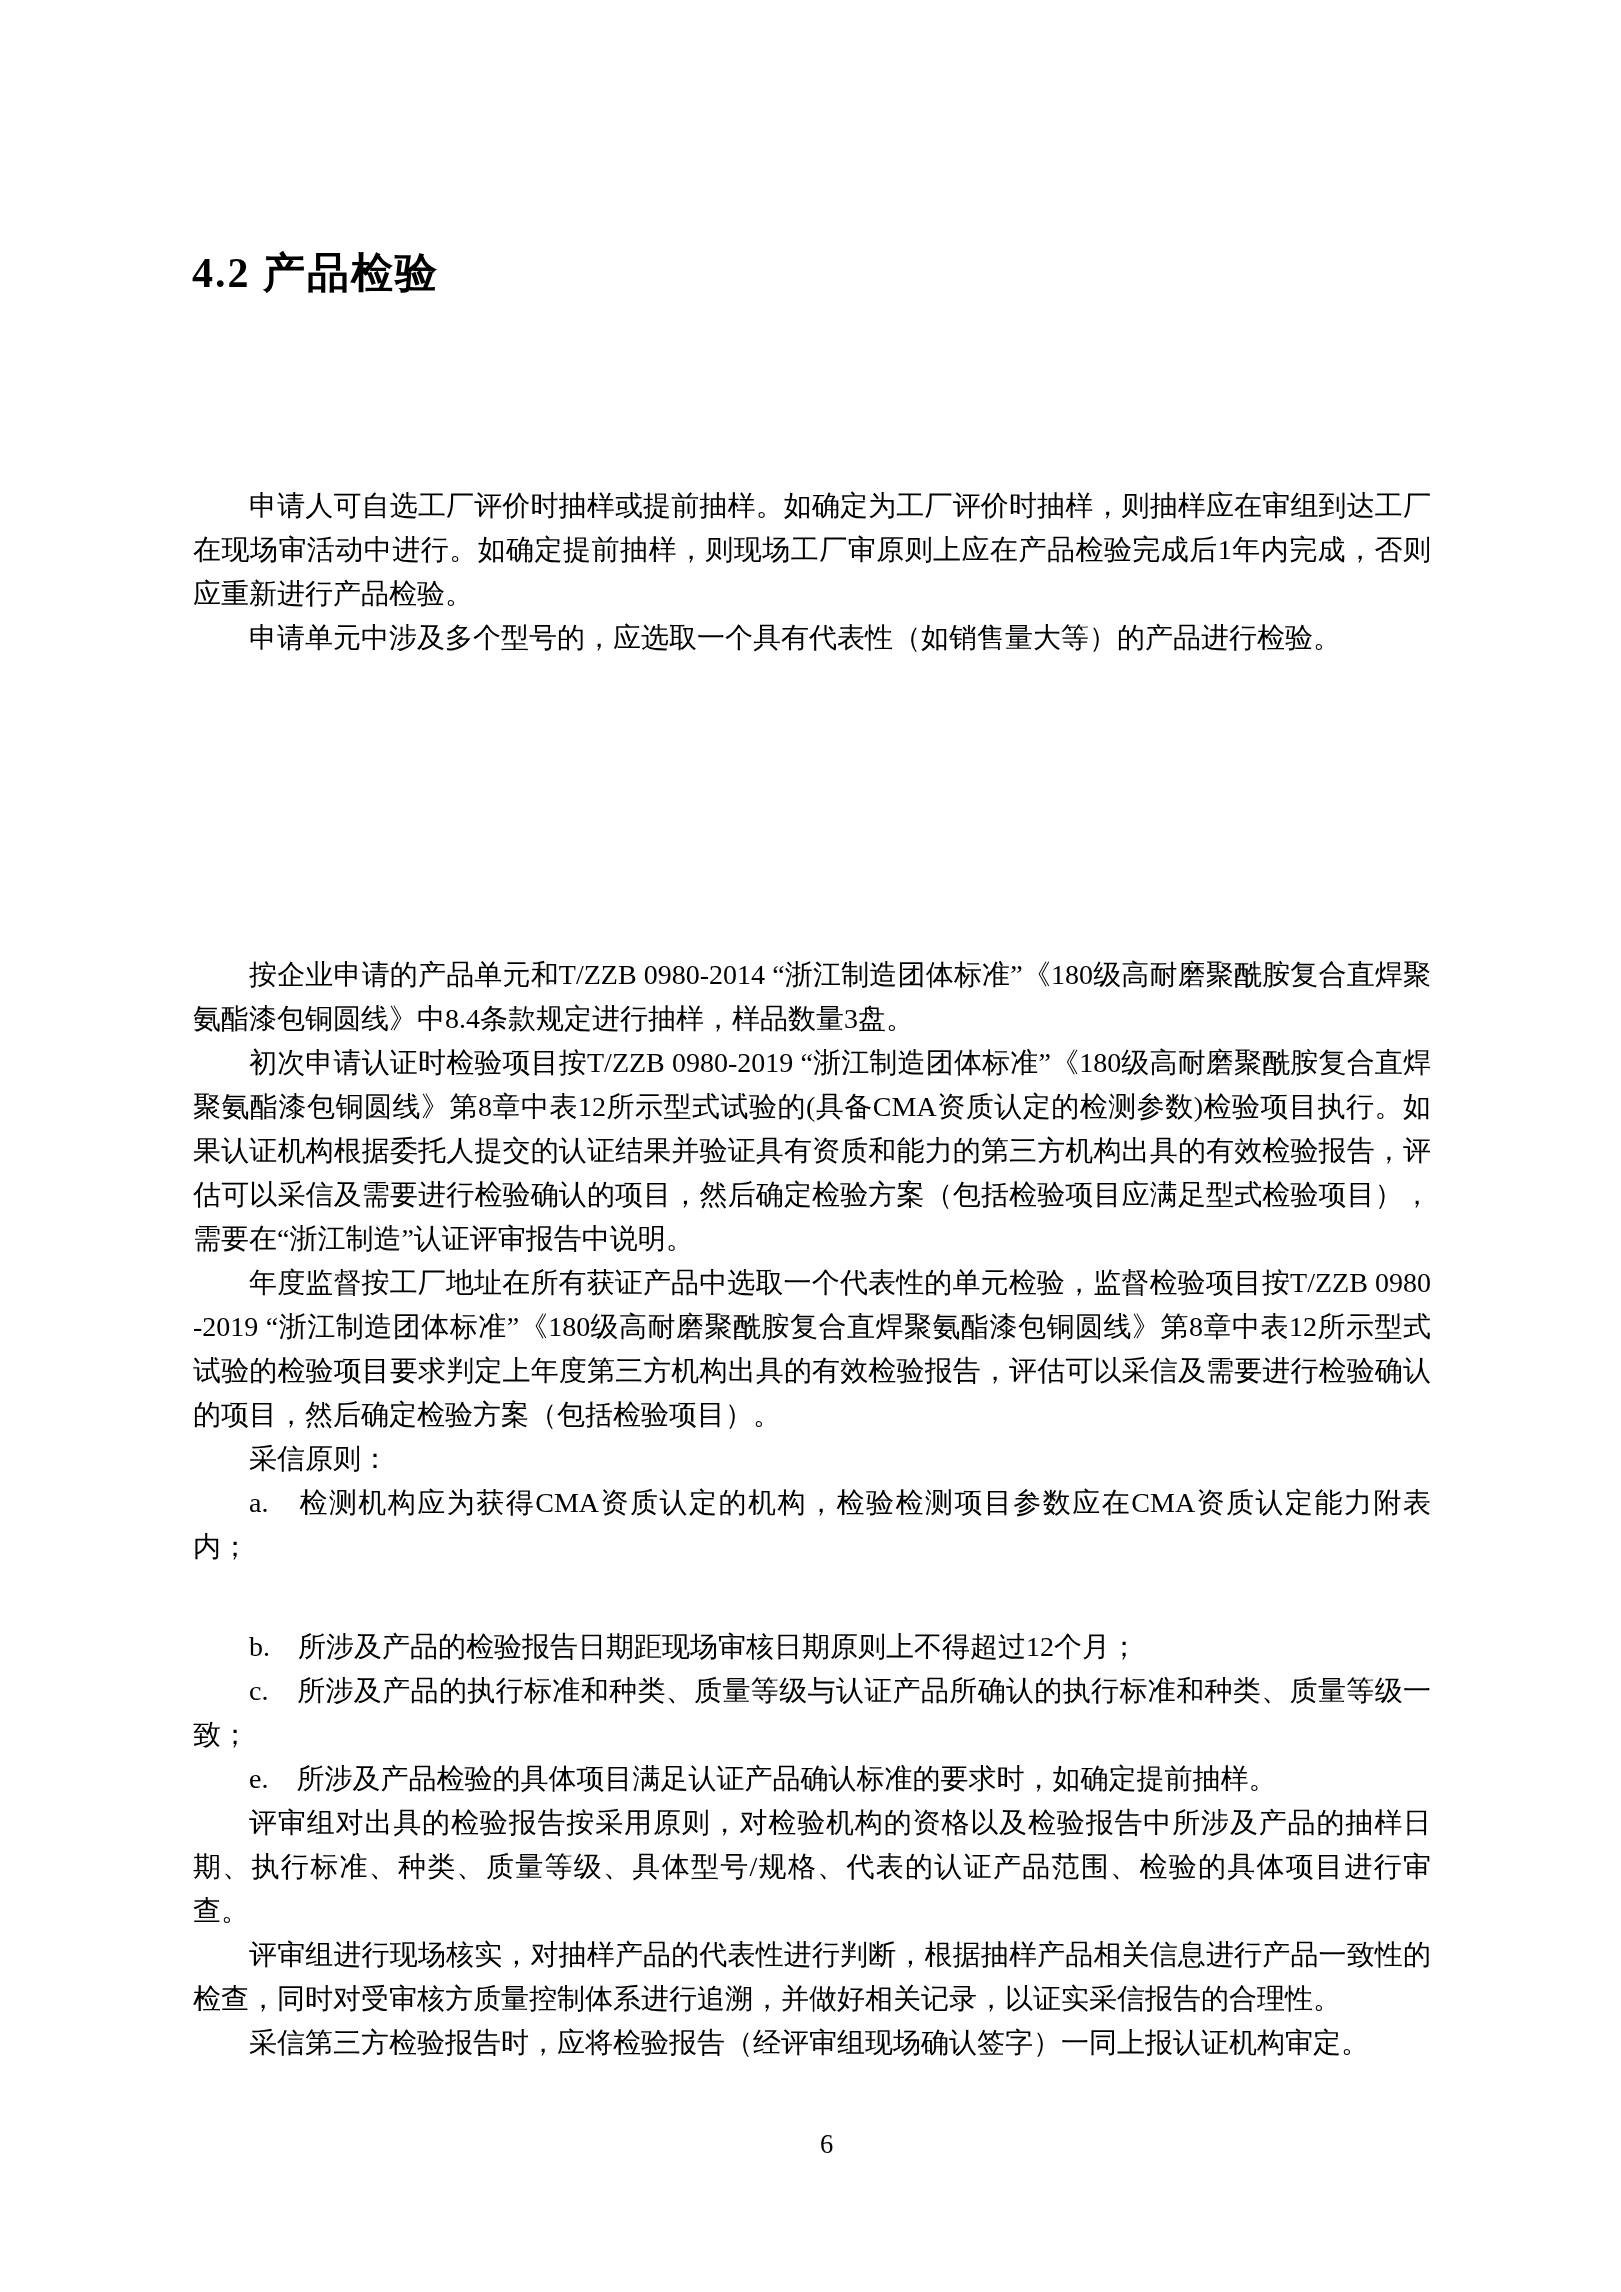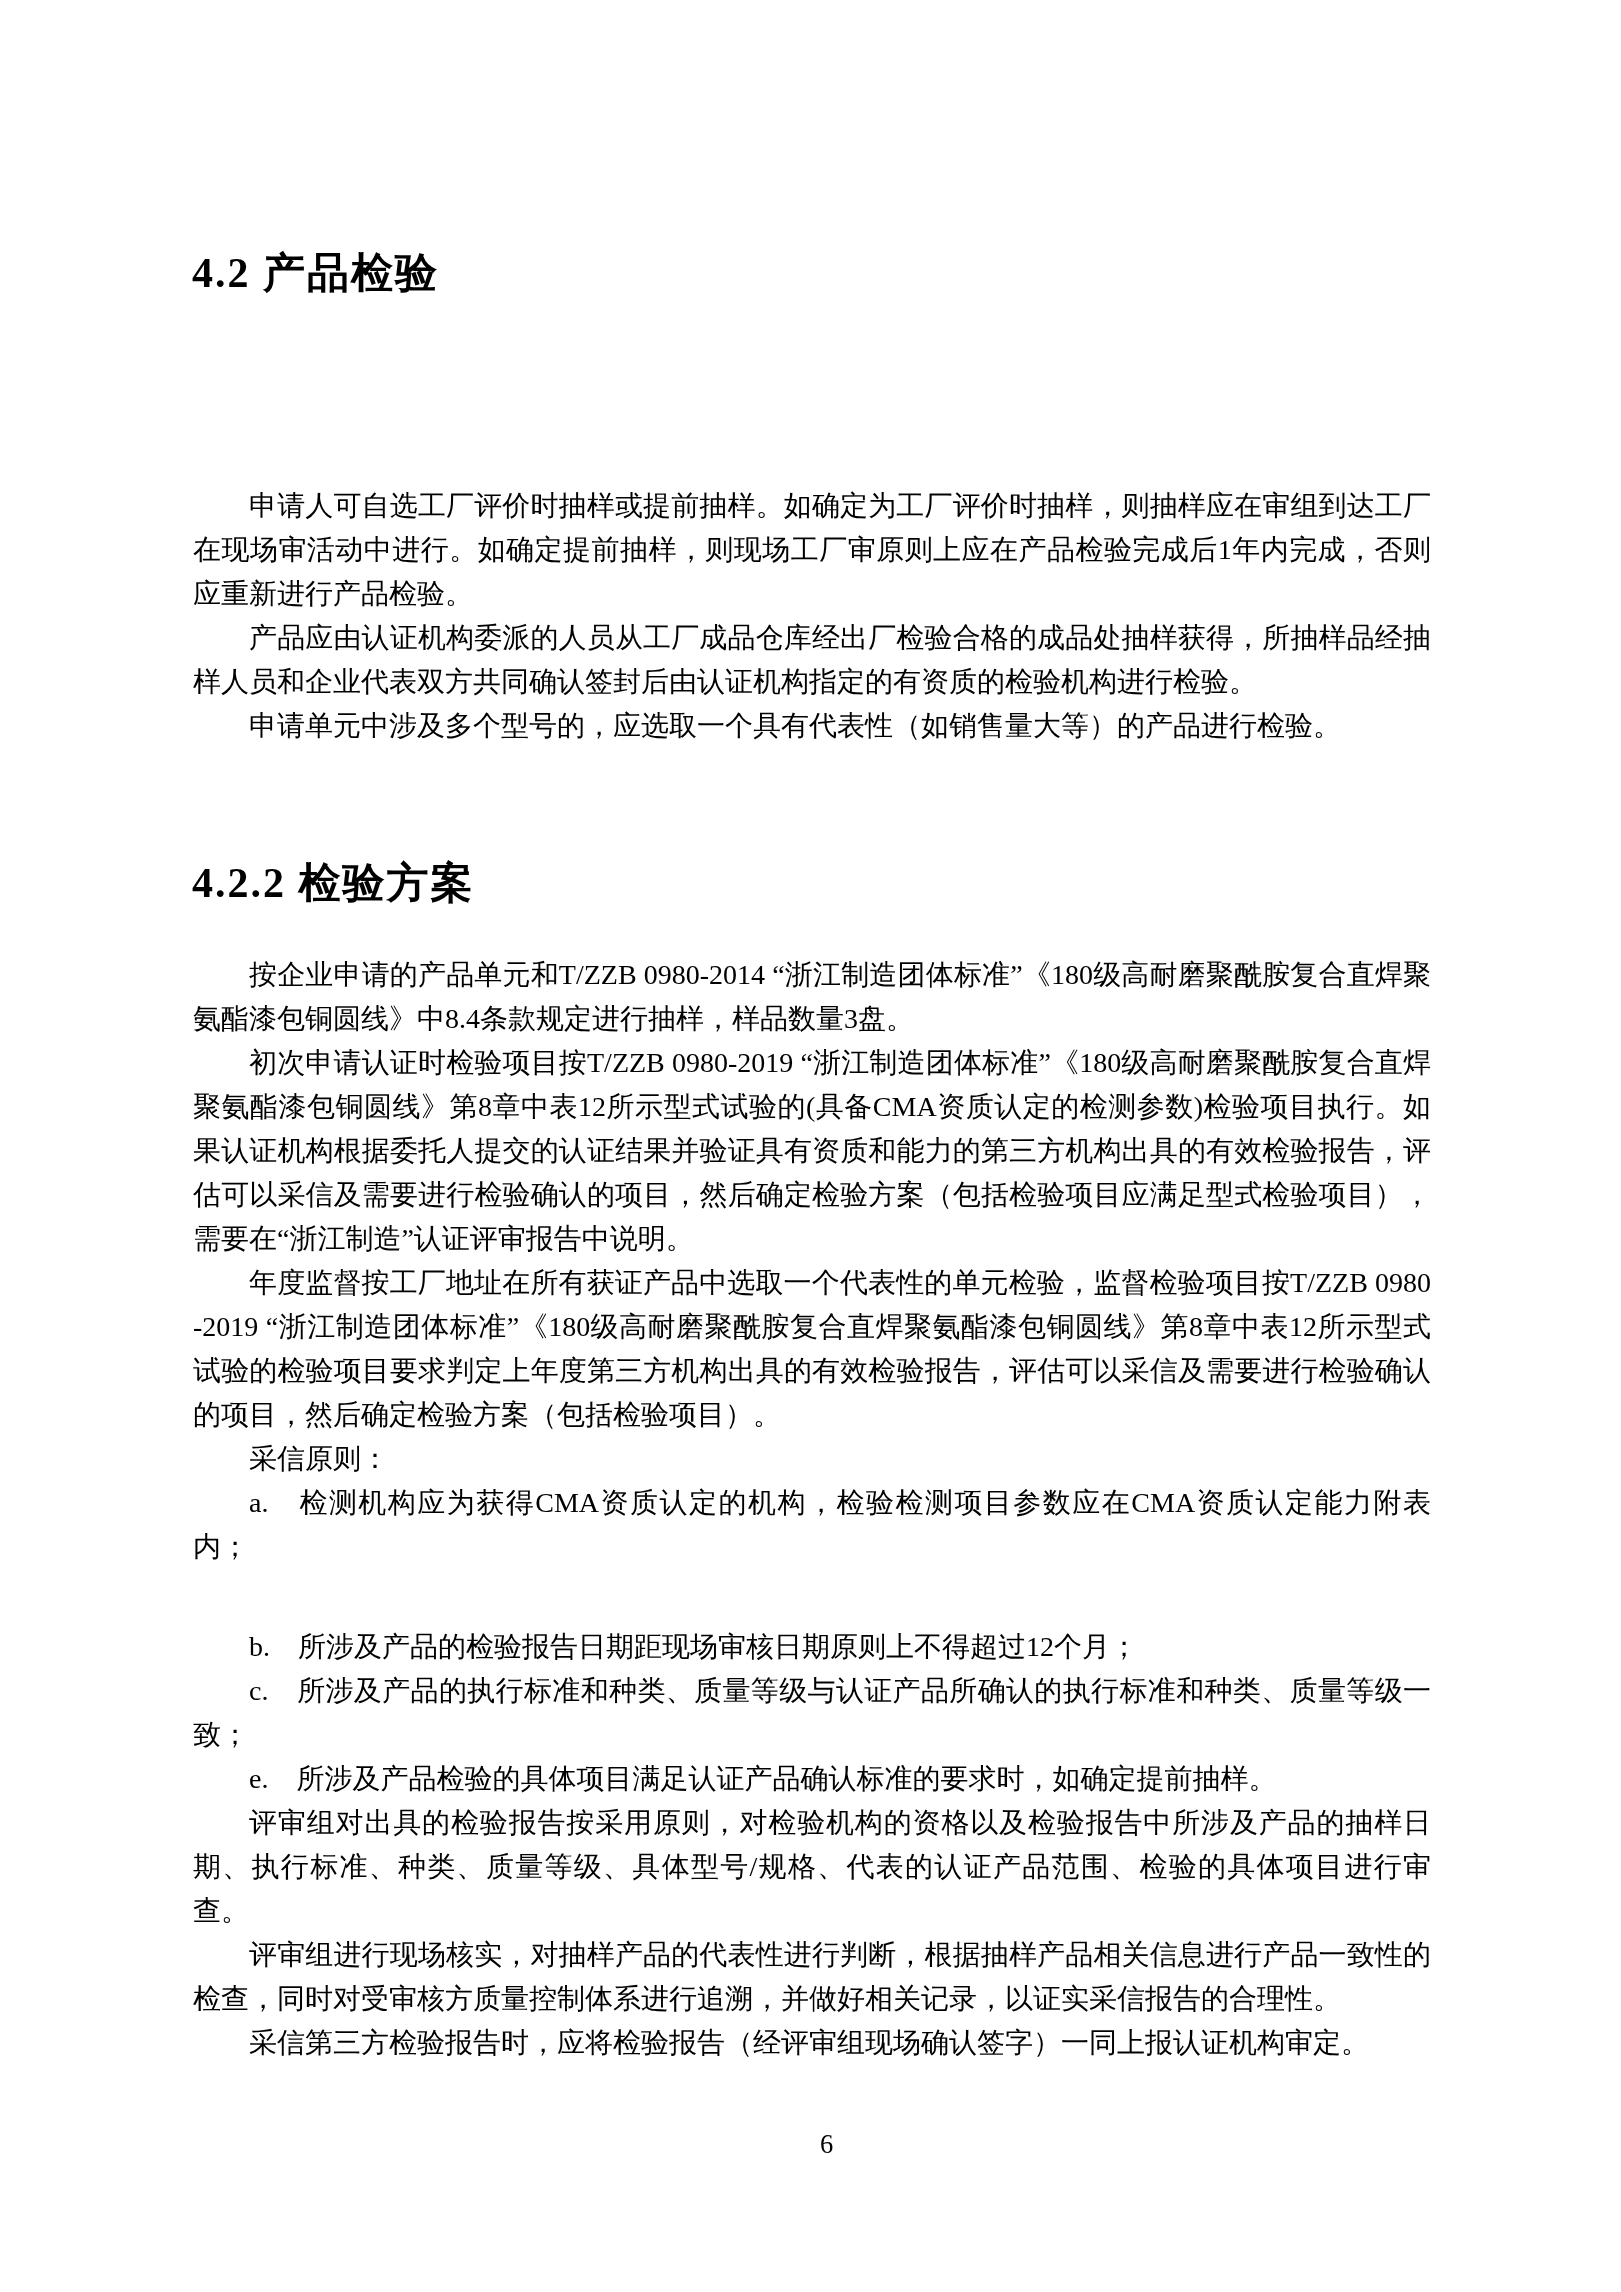--- a/index.html
+++ b/index.html
@@ -63,25 +63,23 @@
 </head>
 <body>
 
 <div class="page">
 
   <h1 class="heading" id="heading-4-2">4.2 产品检验</h1>
 
 
   <div class="body-block" id="block-sampling">
     <p class="para">申请人可自选工厂评价时抽样或提前抽样。如确定为工厂评价时抽样，则抽样应在审组到达工厂在现场审活动中进行。如确定提前抽样，则现场工厂审原则上应在产品检验完成后1年内完成，否则应重新进行产品检验。</p>
-    <p class="para">产品应由认证机构委派的人员从工厂成品仓库经出厂检验合格的成品处抽样获得，所抽样品经抽样人员和企业代表双方共同确认签封后由认证机构指定的有资质的检验机构进行检验。</p>
     <p class="para">申请单元中涉及多个型号的，应选取一个具有代表性（如销售量大等）的产品进行检验。</p>
   </div>
 
-  <h2 class="heading" id="heading-4-2-2">4.2.2 检验方案</h2>
 
   <div class="body-block" id="block-inspection">
     <p class="para">按企业申请的产品单元和T/ZZB 0980-2014 “浙江制造团体标准”《180级高耐磨聚酰胺复合直焊聚氨酯漆包铜圆线》中8.4条款规定进行抽样，样品数量3盘。</p>
     <p class="para">初次申请认证时检验项目按T/ZZB 0980-2019 “浙江制造团体标准”《180级高耐磨聚酰胺复合直焊聚氨酯漆包铜圆线》第8章中表12所示型式试验的(具备CMA资质认定的检测参数)检验项目执行。如果认证机构根据委托人提交的认证结果并验证具有资质和能力的第三方机构出具的有效检验报告，评估可以采信及需要进行检验确认的项目，然后确定检验方案（包括检验项目应满足型式检验项目），需要在“浙江制造”认证评审报告中说明。</p>
     <p class="para">年度监督按工厂地址在所有获证产品中选取一个代表性的单元检验，监督检验项目按T/ZZB 0980-2019 “浙江制造团体标准”《180级高耐磨聚酰胺复合直焊聚氨酯漆包铜圆线》第8章中表12所示型式试验的检验项目要求判定上年度第三方机构出具的有效检验报告，评估可以采信及需要进行检验确认的项目，然后确定检验方案（包括检验项目）。</p>
 
     <p class="para">采信原则：</p>
 
     <p class="para">a.　检测机构应为获得CMA资质认定的机构，检验检测项目参数应在CMA资质认定能力附表内；</p>
     <p class="para gap-before">b.　所涉及产品的检验报告日期距现场审核日期原则上不得超过12个月；</p>

